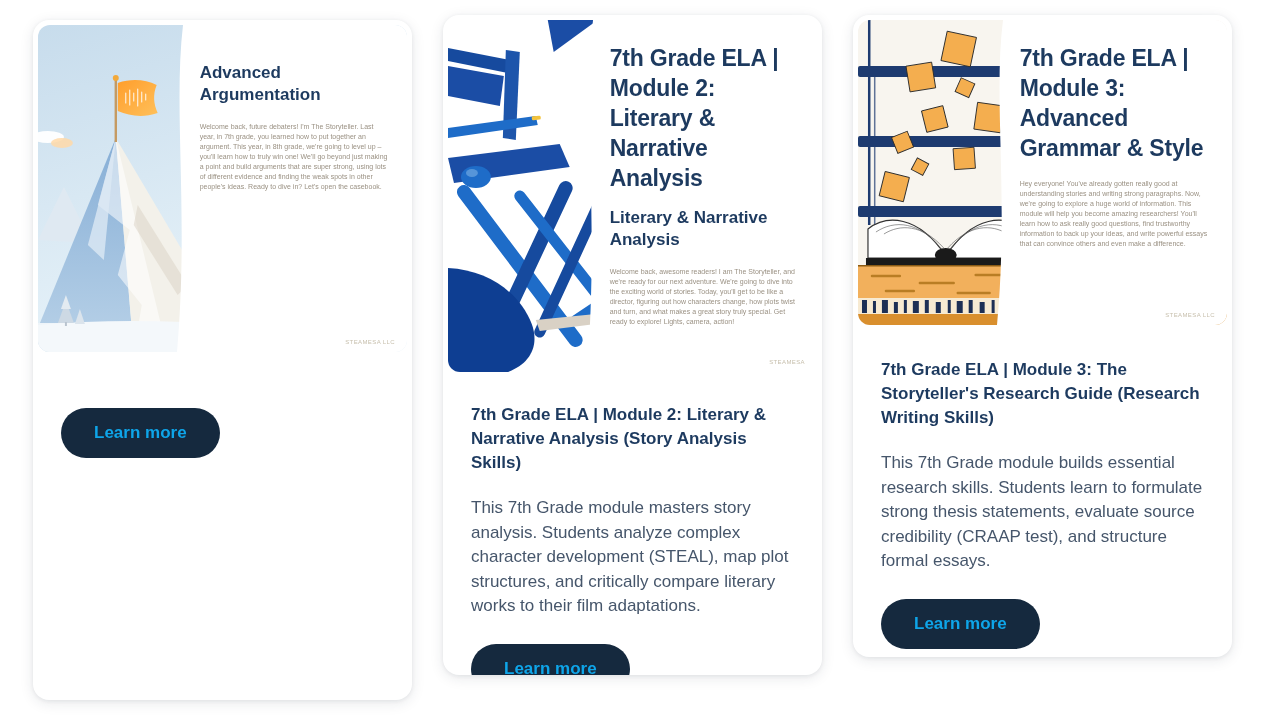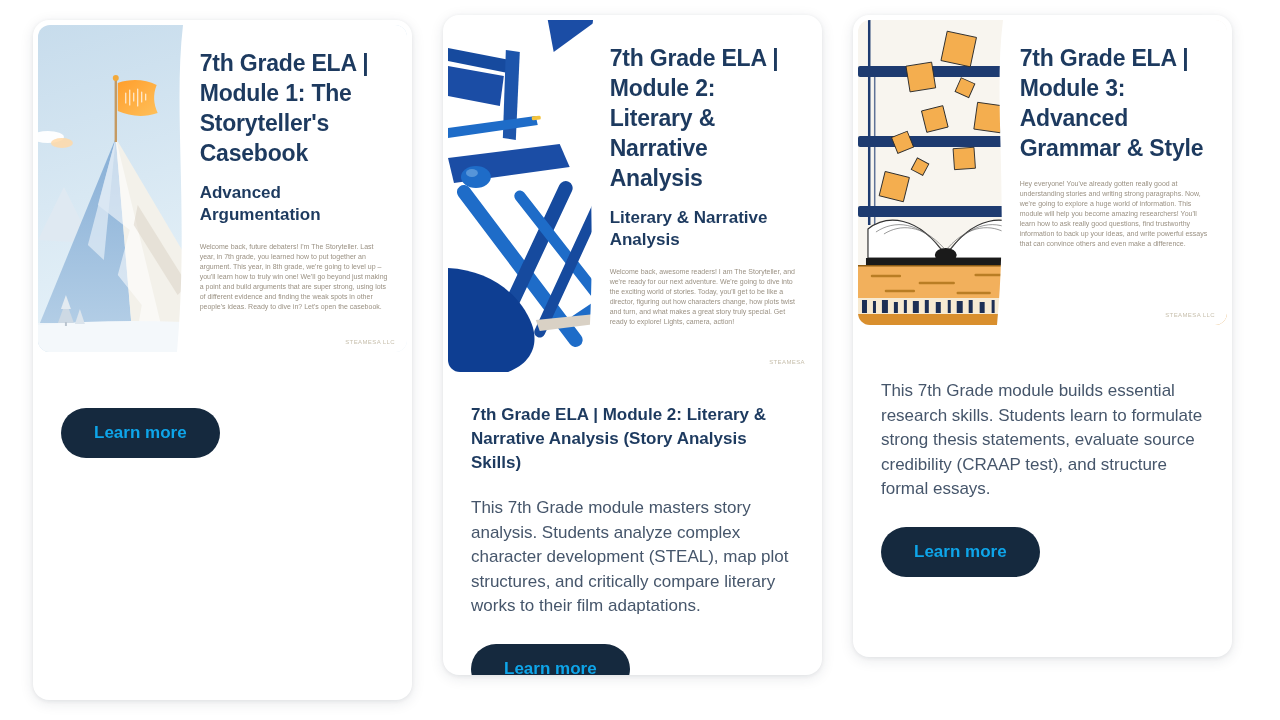--- a/index.html
+++ b/index.html
@@ -88,21 +88,20 @@
           <line x1="96" y1="68" x2="96" y2="76"></line>
             <line x1="100" y1="64" x2="100" y2="81"></line>
           <line x1="104" y1="67" x2="104" y2="77"></line>
             <line x1="108" y1="69" x2="108" y2="75"></line>
         </g>
       </svg>
       <div class="panel">
         <svg class="curve" viewBox="0 0 24 100" preserveAspectRatio="none">
           <path d="M24 0 L9 0 C-1 26 15 58 3 100 L24 100 Z" fill="#ffffff"></path>
         </svg>
-        <h2 class="cover-title">7th Grade ELA | Module 1: The Storyteller's Casebook</h2>
         <h3 class="cover-subtitle">Advanced Argumentation</h3>
         <p class="cover-body">Welcome back, future debaters! I'm The Storyteller. Last year, in 7th grade, you learned how to put together an argument. This year, in 8th grade, we're going to level up – you'll learn how to truly win one! We'll go beyond just making a point and build arguments that are super strong, using lots of different evidence and finding the weak spots in other people's ideas. Ready to dive in? Let's open the casebook.</p>
         <span class="brand">STEAMESA LLC</span>
       </div>
     </div>
     <div class="content">
       <button class="learn-btn">Learn more</button>
     </div>
   </article>
 
@@ -212,18 +211,19 @@
         <svg class="curve" viewBox="0 0 24 100" preserveAspectRatio="none">
           <path d="M24 0 L9 0 C-1 26 15 58 3 100 L24 100 Z" fill="#ffffff"></path>
         </svg>
         <h2 class="cover-title">7th Grade ELA | Module 3: Advanced Grammar &amp; Style</h2>
 
         <p class="cover-body">Hey everyone! You've already gotten really good at understanding stories and writing strong paragraphs. Now, we're going to explore a huge world of information. This module will help you become amazing researchers! You'll learn how to ask really good questions, find trustworthy information to back up your ideas, and write powerful essays that can convince others and even make a difference.</p>
         <span class="brand">STEAMESA LLC</span>
       </div>
     </div>
     <div class="content">
+      <h3 class="heading">7th Grade ELA | Module 3: The Storyteller's Research Guide (Research Writing Skills)</h3>
       <p class="desc">This 7th Grade module builds essential research skills. Students learn to formulate strong thesis statements, evaluate source credibility (CRAAP test), and structure formal essays.</p>
       <button class="learn-btn">Learn more</button>
     </div>
   </article>
 
 </div>
 
 </body></html>

